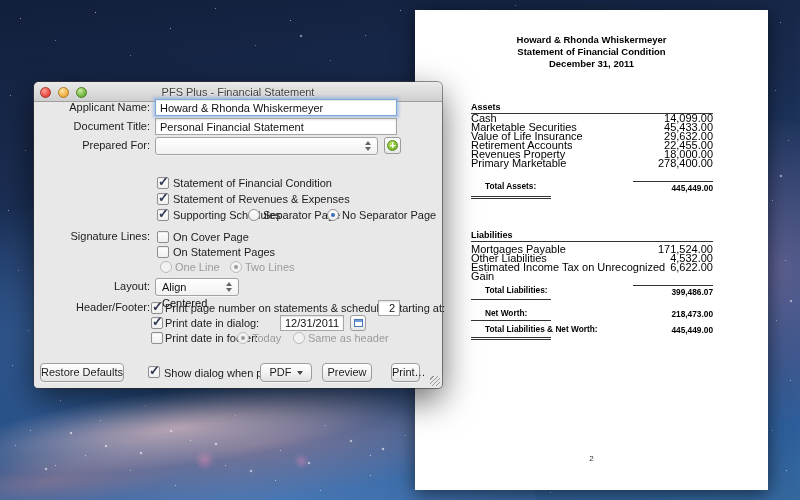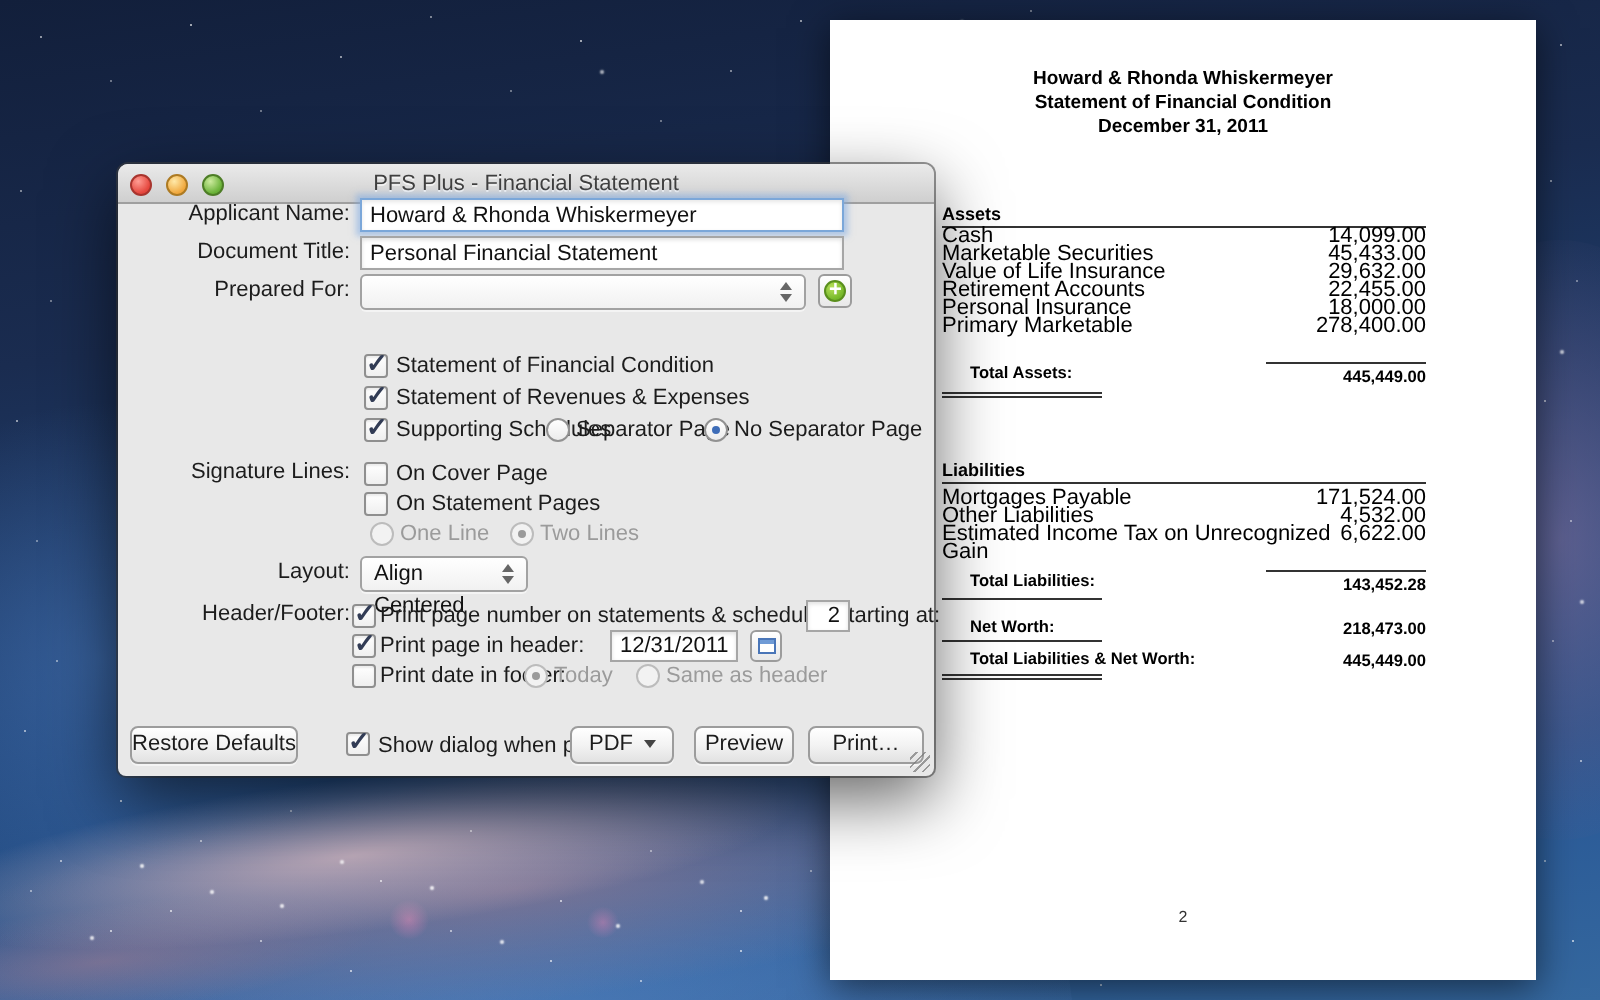--- a/index.html
+++ b/index.html
@@ -63,21 +63,21 @@
   .total-row .tl { padding-left:14px; }
   .total-row .ta { width:80px; text-align:right; border-top:1px solid #333; padding-top:1px; }
   .total-row.no-top .ta { border-top:none; }
   .rule-below { border-top:1px solid #333; width:80px; margin-left:auto; }
   .dbl-rule { width:80px; margin-left:auto; height:3px; border-top:1px solid #333; border-bottom:1px solid #333; }
   .page-num { position:absolute; top:444px; left:0; right:0; text-align:center; font-size:8px; color:#333; }
 
   
   .win { position:absolute; left:34px; top:82px; width:408px; height:306px; z-index:2;
          background:#e8e8e8; border-radius:5px 5px 4px 4px;
-         box-shadow:0 12px 34px rgba(0,0,0,.6), 0 0 0 1px rgba(70,70,70,.55); font-size:11px; color:#1e1e1e;margin-left:25px; }
+         box-shadow:0 12px 34px rgba(0,0,0,.6), 0 0 0 1px rgba(70,70,70,.55); font-size:11px; color:#1e1e1e; }
   .titlebar { position:absolute; top:0; left:0; right:0; height:20px; border-radius:5px 5px 0 0;
               background:linear-gradient(#eaeaea,#cfcfcf); border-bottom:1px solid #9f9f9f; }
   .title { text-align:center; line-height:20px; font-size:11px; color:#3f3f3f;
            text-shadow:0 1px 0 rgba(255,255,255,.65); }
   .lights { position:absolute; left:6px; top:5px; display:flex; gap:7px; }
   .light { width:11px; height:11px; border-radius:50%; }
   .light.r { background:radial-gradient(circle at 35% 30%, #ff9d94, #e4453c 70%); border:1px solid #a8342d; }
   .light.y { background:radial-gradient(circle at 35% 30%, #ffe9a8, #f0a73c 70%); border:1px solid #ad7a22; }
   .light.g { background:radial-gradient(circle at 35% 30%, #cdeb9e, #68b136 70%); border:1px solid #4d7d26; }
 
@@ -157,21 +157,21 @@
       </div>
     <div class="trow">
         <span>Value of Life Insurance</span>
         <span>29,632.00</span>
       </div>
     <div class="trow">
         <span>Retirement Accounts</span>
         <span>22,455.00</span>
       </div>
     <div class="trow">
-        <span>Personal Insurance</span>
+        <span>Revenues Property</span>
         <span>18,000.00</span>
       </div>
     <div class="trow">
         <span>Primary Marketable</span>
         <span>278,400.00</span>
       </div>
   </div>
   <div class="doc-abs total-row" style="top:171px">
     <span class="tl">Total Assets:</span>
     <span class="ta">445,449.00</span>
@@ -188,21 +188,21 @@
         <span>Other Liabilities</span>
         <span>4,532.00</span>
       </div>
     <div class="trow">
         <span>Estimated Income Tax on Unrecognized Gain</span>
         <span>6,622.00</span>
       </div>
   </div>
   <div class="doc-abs total-row" style="top:275px">
     <span class="tl">Total Liabilities:</span>
-    <span class="ta">143,452.28</span>
+    <span class="ta">399,486.07</span>
   </div>
   <div class="doc-abs rule-below" style="top:289px"></div>
   <div class="doc-abs total-row no-top" style="top:298px">
     <span class="tl">Net Worth:</span>
     <span class="ta">218,473.00</span>
   </div>
   <div class="doc-abs rule-below" style="top:310px"></div>
   <div class="doc-abs total-row no-top" style="top:314px">
     <span class="tl">Total Liabilities &amp; Net Worth:</span>
     <span class="ta">445,449.00</span>
@@ -283,37 +283,37 @@
   </div>
 
   <div class="cbrow" style="top:219px">
     <div class="w-label sm">Header/Footer:</div>
     <div class="cb checked" style="left:117px; top:1px;"></div>
     <div class="ck-label" style="left:131px;">Print page number on statements &amp; schedules starting at:</div>
     <input class="ti num-field" style="left: 344px; width: 22px; top: -1px; height: 16px;" value="2">
   </div>
   <div class="cbrow" style="top:234px">
     <div class="cb checked" style="left:117px; top:1px;"></div>
-    <div class="ck-label" style="left:131px;">Print page in header:</div>
+    <div class="ck-label" style="left:131px;">Print date in dialog:</div>
     <input class="ti" style="left: 246px; width: 64px; top: -1px; height: 16px;" value="12/31/2011">
     <div class="cal-btn" style="left:316px; top:-1px;">
       <span class="cal"></span>
     </div>
   </div>
   <div class="cbrow" style="top:249px">
     <div class="cb" style="left:117px; top:1px;"></div>
     <div class="ck-label" style="left:131px;">Print date in footer:</div>
     <div class="rd dis sel" style="left:203px; top:1px;"></div>
     <div class="ck-label dis" style="left:218px;">Today</div>
     <div class="rd dis" style="left:259px; top:1px;"></div>
     <div class="ck-label dis" style="left:274px;">Same as header</div>
   </div>
 
   <div class="frow" style="top:281px; height:19px;">
     <div class="btn" style="left:6px; width:84px;">Restore Defaults</div>
     <div class="cb checked" style="left:114px; top:3px;"></div>
     <div class="ck-label" style="left:130px; top:3px;">Show dialog when printing</div>
     <div class="btn" style="left:226px; width:52px;"><span>PDF</span><span class="pdf-arrow"></span></div>
     <div class="btn" style="left:288px; width:50px;">Preview</div>
-    <div class="btn" style="left:345px; width:58px;">Print…</div>
+    <div class="btn" style="left:357px; width:29px;">Print…</div>
   </div>
   <div class="grip"></div>
 </div>
 
 </body></html>

